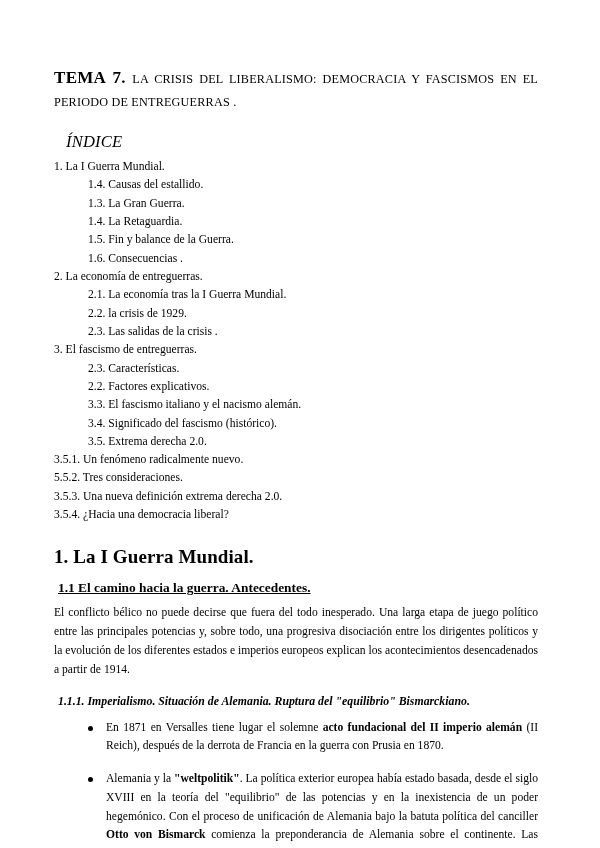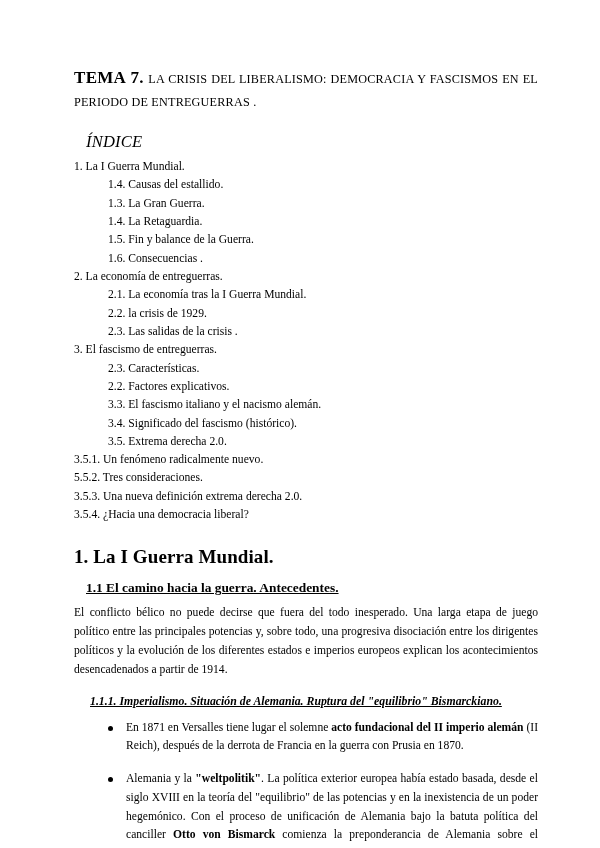--- a/index.html
+++ b/index.html
@@ -11,21 +11,21 @@
     width: 600px;
     height: 848px;
     font-family: "Liberation Serif", serif;
     color: #000000;
     overflow: hidden;
   }
   .page {
     width: 600px;
     height: 644px;
     box-sizing: border-box;
-    padding: 66px 62px 0 74px;
+    padding: 66px 62px 0 54px;
     position: relative;
   }
 
   
   .doc-title {
     font-size: 15.5px;
     line-height: 1.42;
     text-align: justify;
     margin: 0 0 20px 0;
   }
@@ -58,33 +58,32 @@
   
   .sec-h1 {
     font-size: 19px;
     font-weight: bold;
     margin: 22px 0 12px 0;
     letter-spacing: 0.1px;
   }
   .sec-h2 {
     font-size: 13.4px;
     text-decoration: underline;
-    margin: 0 0 8px 12px;
+    margin: 0 0 8px 4px;
   }
   .body-par {
     font-size: 11.6px;
     line-height: 1.62;
     text-align: justify;
     margin: 8px 0 14px 0;
   }
   .sec-h3 {
     font-size: 11.8px;
     font-style: italic;
-    text-decoration: underline;
-    margin: 0 0 10px 16px;
+    margin: 0 0 10px 4px;
   }
 
   
   ul.bullets {
     margin: 0;
     padding: 0 0 0 34px;
     list-style: none;
   }
   ul.bullets > li {
     position: relative;

